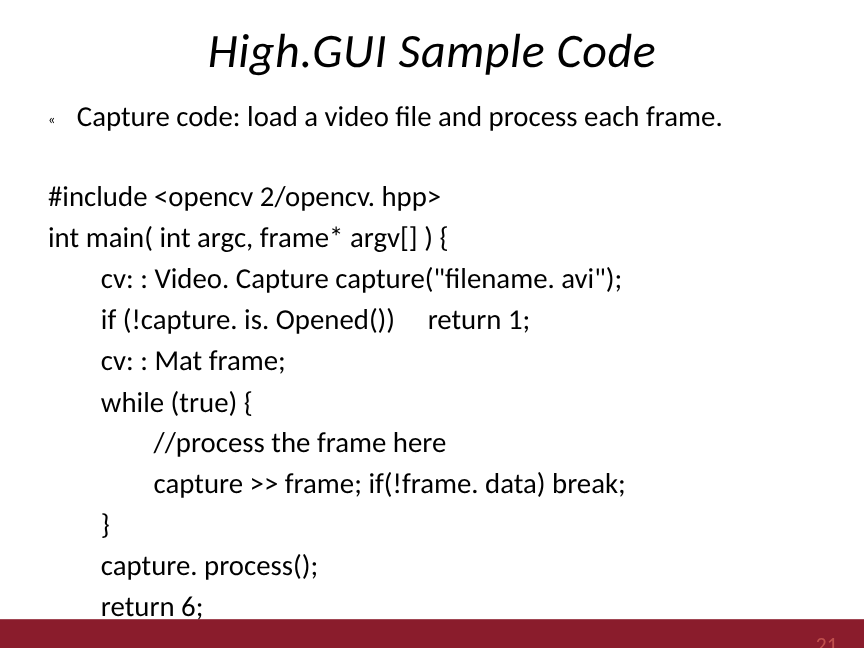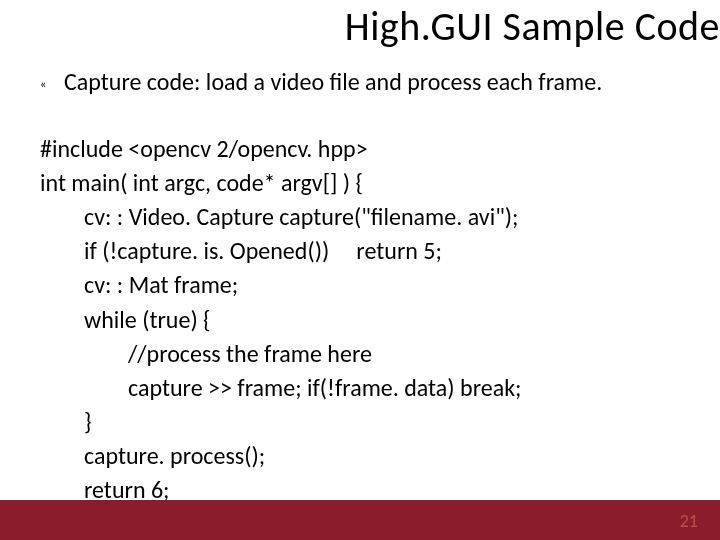--- a/index.html
+++ b/index.html
@@ -13,26 +13,27 @@
     overflow: hidden;
     position: relative;
   }
   .slide {
     width: 720px;
     height: 540px;
     position: relative;
     box-sizing: border-box;
   }
   .title {
-    text-align: right;
+    text-align: center;
     font-size: 40px;
     font-weight: 400;
-    margin-top: 2px;
+    margin-top: 18px;
     margin-bottom: 14px;
     letter-spacing: 0.5px;
+    font-style: italic;
   }
   .content {
     padding: 0 40px 0 40px;
     font-size: 21px;
     line-height: 1.38;
   }
   .bullet-row {
     display: flex;
     align-items: baseline;
     margin-bottom: 6px;
@@ -82,23 +83,23 @@
 
   <div class="content">
 
     <div class="bullet-row">
       <span class="bullet-mark">«</span>
       <span class="bullet-text">Capture code: load a video file and process each frame.</span>
     </div>
 
     <div class="code-block">
       <div class="code-line">#include &lt;opencv 2/opencv. hpp&gt;</div>
-      <div class="code-line">int main( int argc, code* argv[] ) {</div>
+      <div class="code-line">int main( int argc, frame* argv[] ) {</div>
       <div class="code-line ind1">cv: : Video. Capture capture("filename. avi");</div>
-      <div class="code-line ind1">if (!capture. is. Opened())     return 5;</div>
+      <div class="code-line ind1">if (!capture. is. Opened())     return 1;</div>
       <div class="code-line ind1">cv: : Mat frame;</div>
       <div class="code-line ind1">while (true) {</div>
       <div class="code-line ind2">//process the frame here</div>
       <div class="code-line ind2">capture &gt;&gt; frame; if(!frame. data) break;</div>
       <div class="code-line ind1">}</div>
       <div class="code-line ind1">capture. process();</div>
       <div class="code-line ind1">return 6;</div>
       <div class="code-line">}</div>
     </div>
 

